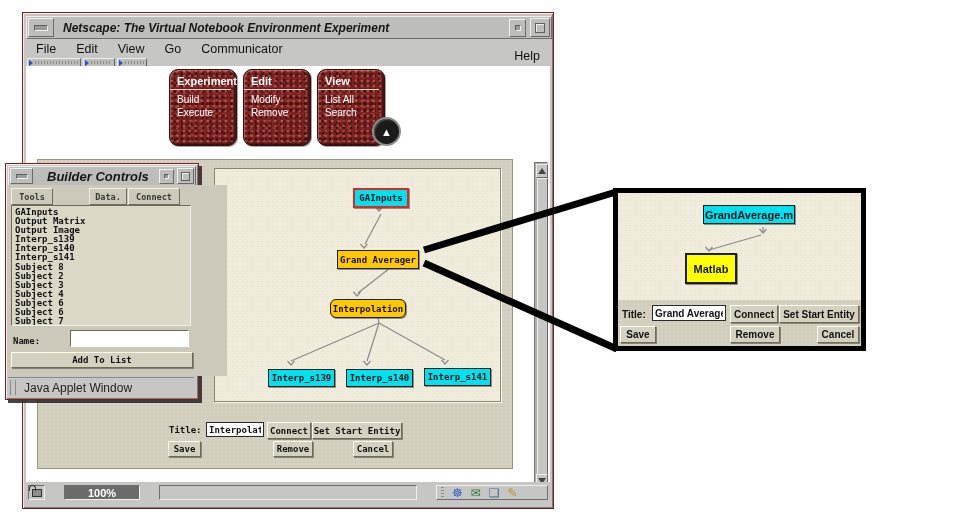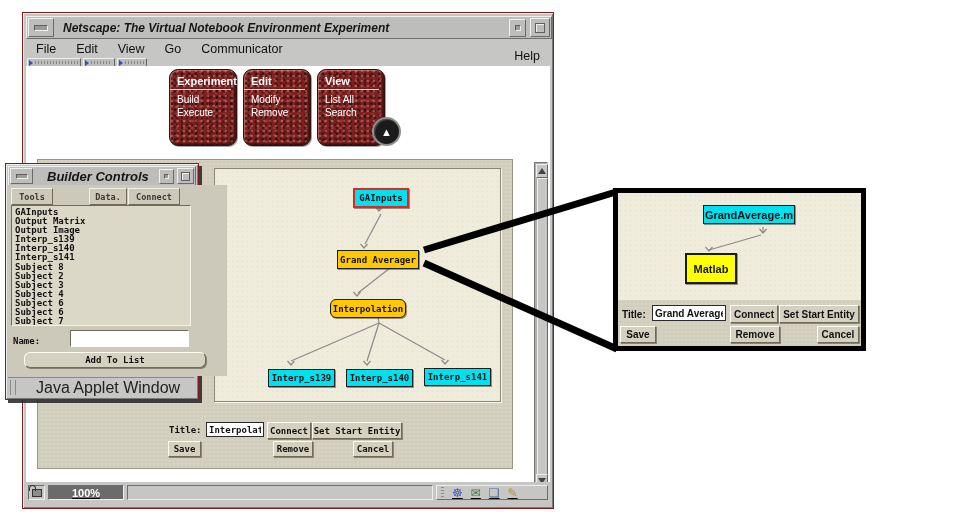--- a/index.html
+++ b/index.html
@@ -84,21 +84,21 @@
   
   .sb{position:absolute;width:14px;background:#aeaeac;border:1px solid;border-color:#767674 #eaeae8 #eaeae8 #767674;box-sizing:border-box;}
   .sbbtn{position:absolute;left:1px;width:10px;height:12px;background:var(--chrome,#c6c6c4);
     border:1px solid;border-color:#eee #666 #666 #eee;display:flex;align-items:center;justify-content:center;}
   .sbthumb{position:absolute;left:2px;width:9px;background:var(--chrome,#c6c6c4);
     border:1px solid;border-color:#eee #666 #666 #eee;}
   .tri-up{width:0;height:0;border-bottom:6px solid #444;border-left:4px solid transparent;border-right:4px solid transparent;}
   .tri-down{width:0;height:0;border-top:6px solid #444;border-left:4px solid transparent;border-right:4px solid transparent;}
 
   
-  .statusbar{position:absolute;display:flex;align-items:center;gap:3px;padding:2px 2px;box-sizing:border-box;text-decoration:underline;}
+  .statusbar{position:absolute;display:flex;align-items:center;gap:19px;padding:2px 2px;box-sizing:border-box;}
   .scell{height:15px;border:1px solid;border-color:#6e6e6c #f0efec #f0efec #6e6e6c;box-sizing:border-box;}
   .icon-glyph{font-size:12px;line-height:12px;}
 
   
   .cbtn{position:absolute;background:var(--beige-dark,#d5d1c0);
     border:1px solid;border-color:#fffdf2 #6f6b58 #6f6b58 #fffdf2;box-shadow:1px 1px 0 rgba(60,60,50,.5);
     font:bold 10px "Liberation Sans",sans-serif;color:#111;
     display:flex;align-items:center;justify-content:center;white-space:nowrap;}
   .cnode{font:bold 11px "Liberation Sans",sans-serif;}
   svg{display:block;}
@@ -283,26 +283,26 @@
         <div>Subject 3</div>
         <div>Subject 4</div>
         <div>Subject 6</div>
         <div>Subject 6</div>
         <div>Subject 7</div>
       </div>
 
       <div class="alabel" style="left:5px;top:151px;">Name:</div>
       <input class="ainput bi" style="left: 62px; top: 145px; width: 119px; height: 17px; border-width: 1px; border-style: solid; border-image: initial; border-color: rgb(111, 107, 88) rgb(255, 255, 255) rgb(255, 255, 255) rgb(111, 107, 88);" value="">
 
-      <div class="abtn" style="left:16px;top:167px;width:180px;height:14px;position:absolute;border-radius:6px;">Add To List</div>
+      <div class="abtn" style="left:3px;top:167px;width:180px;height:14px;position:absolute;">Add To List</div>
     </div>
 
     <div class="abs" style="left:2px;top:213px;width:186px;height:19px;background:var(--chrome,#c6c6c4);border-top:1px solid #8a8a88;display:flex;align-items:center;">
       <div style="width:4px;height:15px;margin-left:2px;border-left:1px solid #8a8a88;border-right:1px solid #8a8a88;"></div>
-      <span style="font-size:16px;color:#222;margin-left:20px;white-space:nowrap;">Java Applet Window</span>
+      <span style="font-size:12px;color:#222;margin-left:8px;white-space:nowrap;">Java Applet Window</span>
     </div>
   </div>
 
   <svg class="abs" style="left:0;top:0;pointer-events:none;" width="960" height="518" viewBox="0 0 960 518">
     <line x1="424" y1="250" x2="616" y2="192" stroke="#000" stroke-width="7"></line>
     <line x1="424" y1="263" x2="617" y2="349" stroke="#000" stroke-width="7"></line>
   </svg>
 
   <div class="abs" style="left:613px;top:188px;width:253px;height:163px;border:5px solid #000;box-sizing:border-box;background:var(--beige-light,#efecdc);">
 

